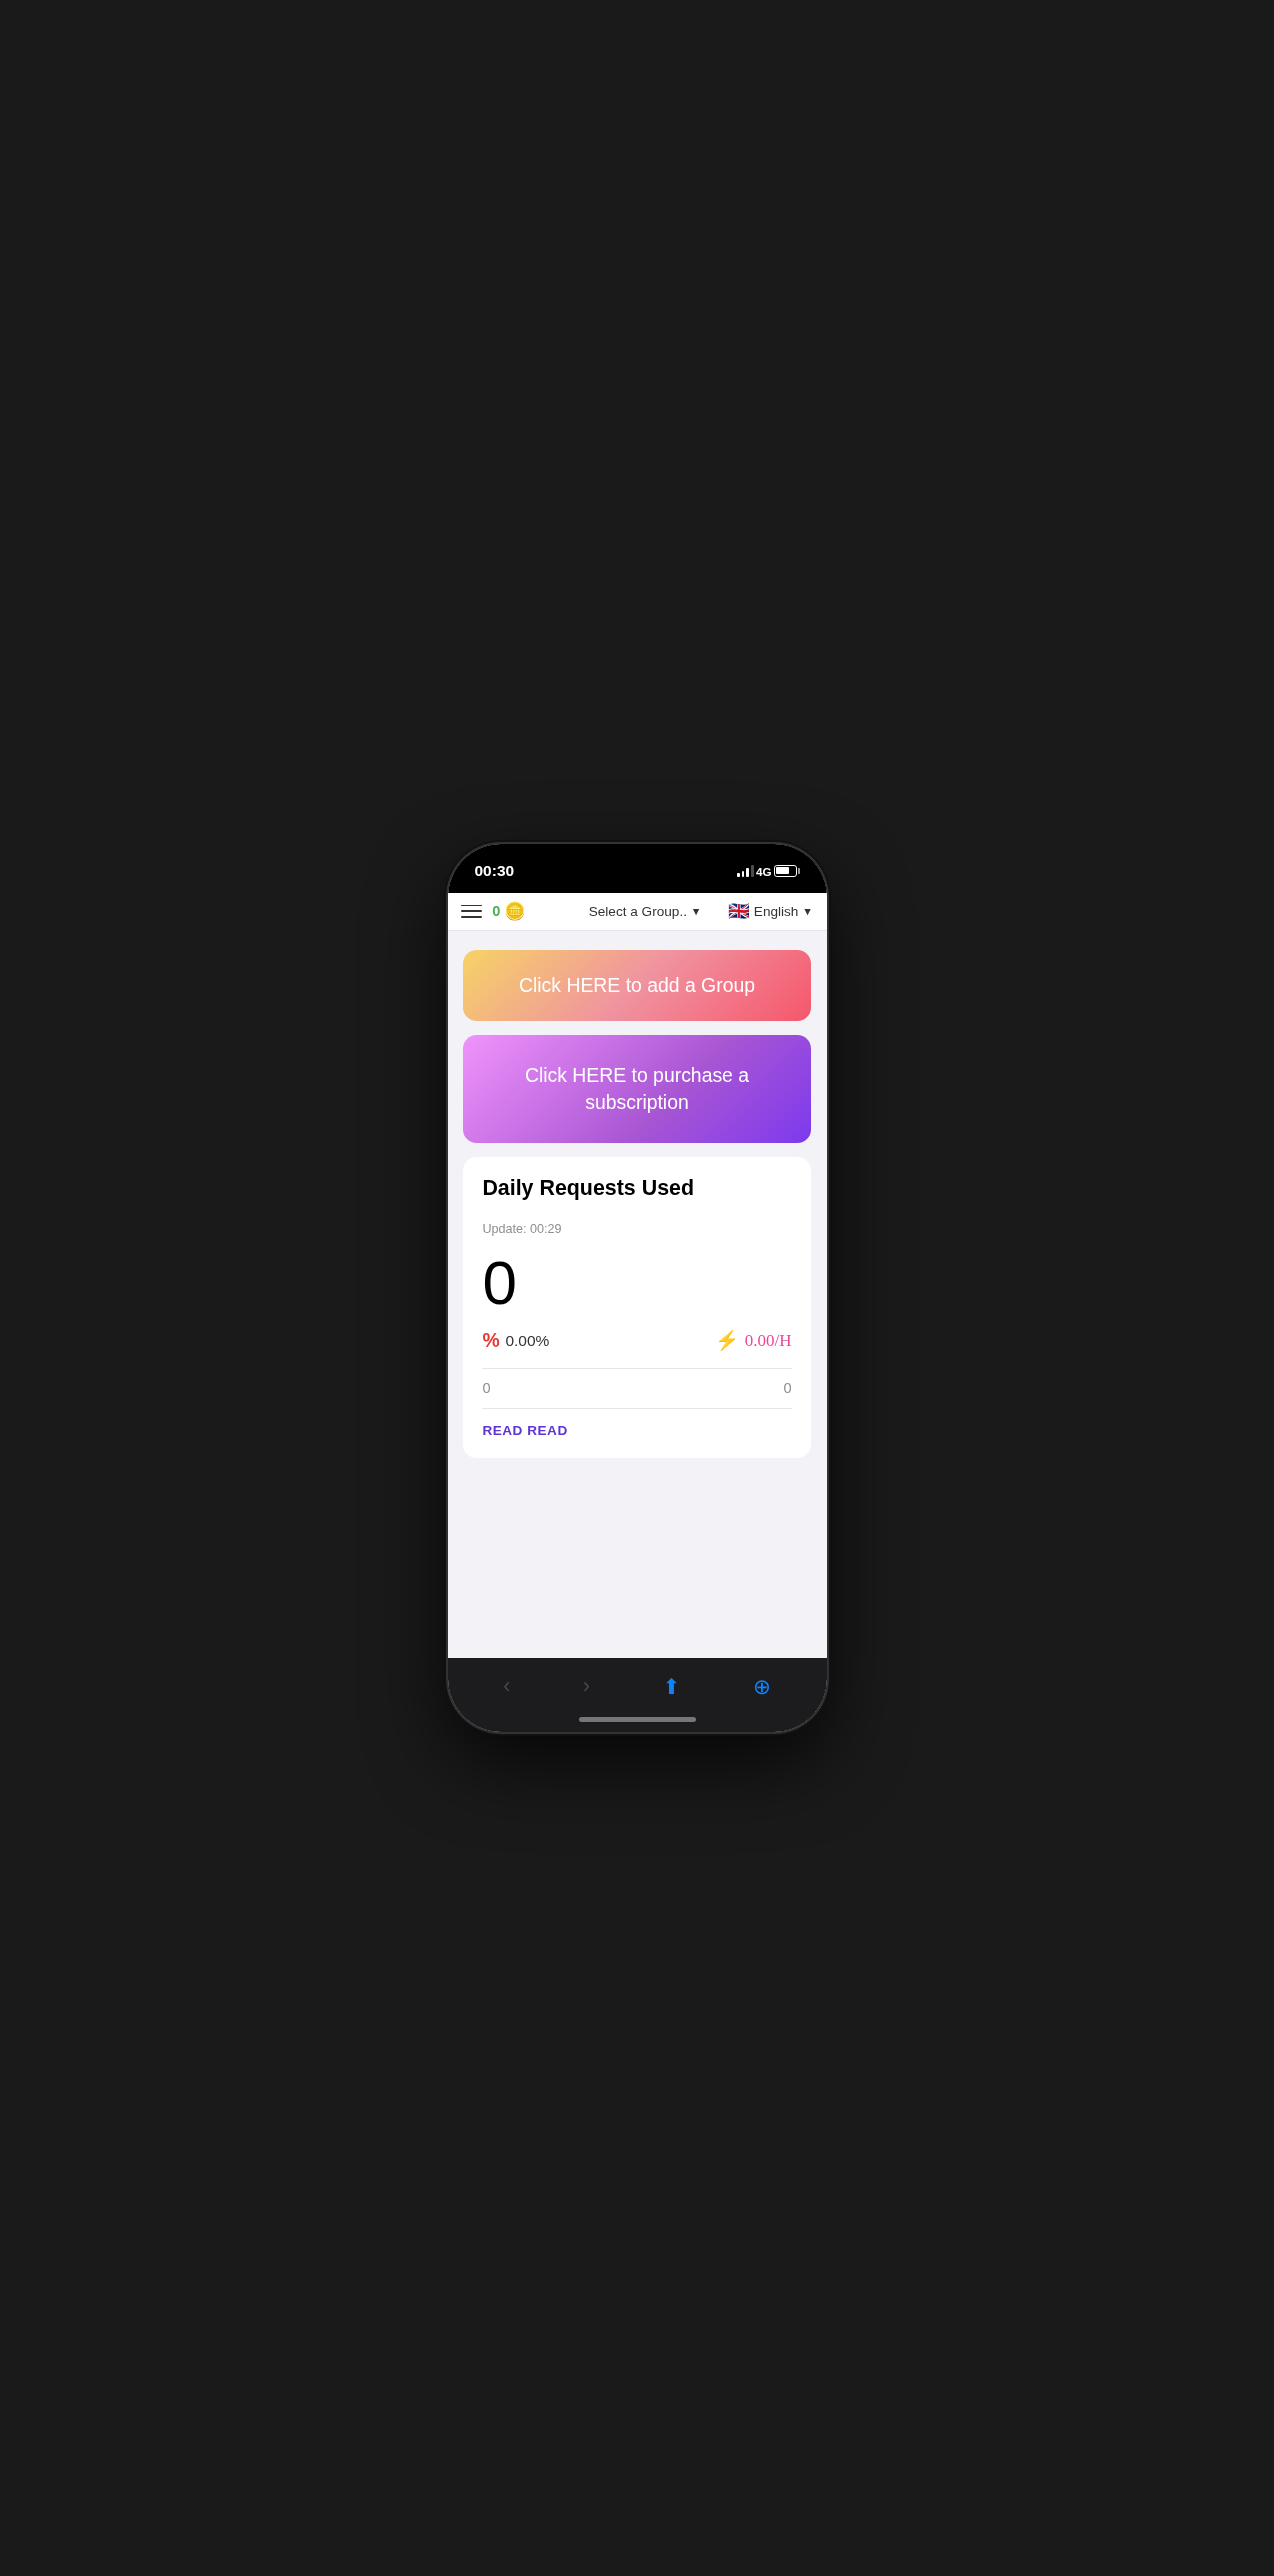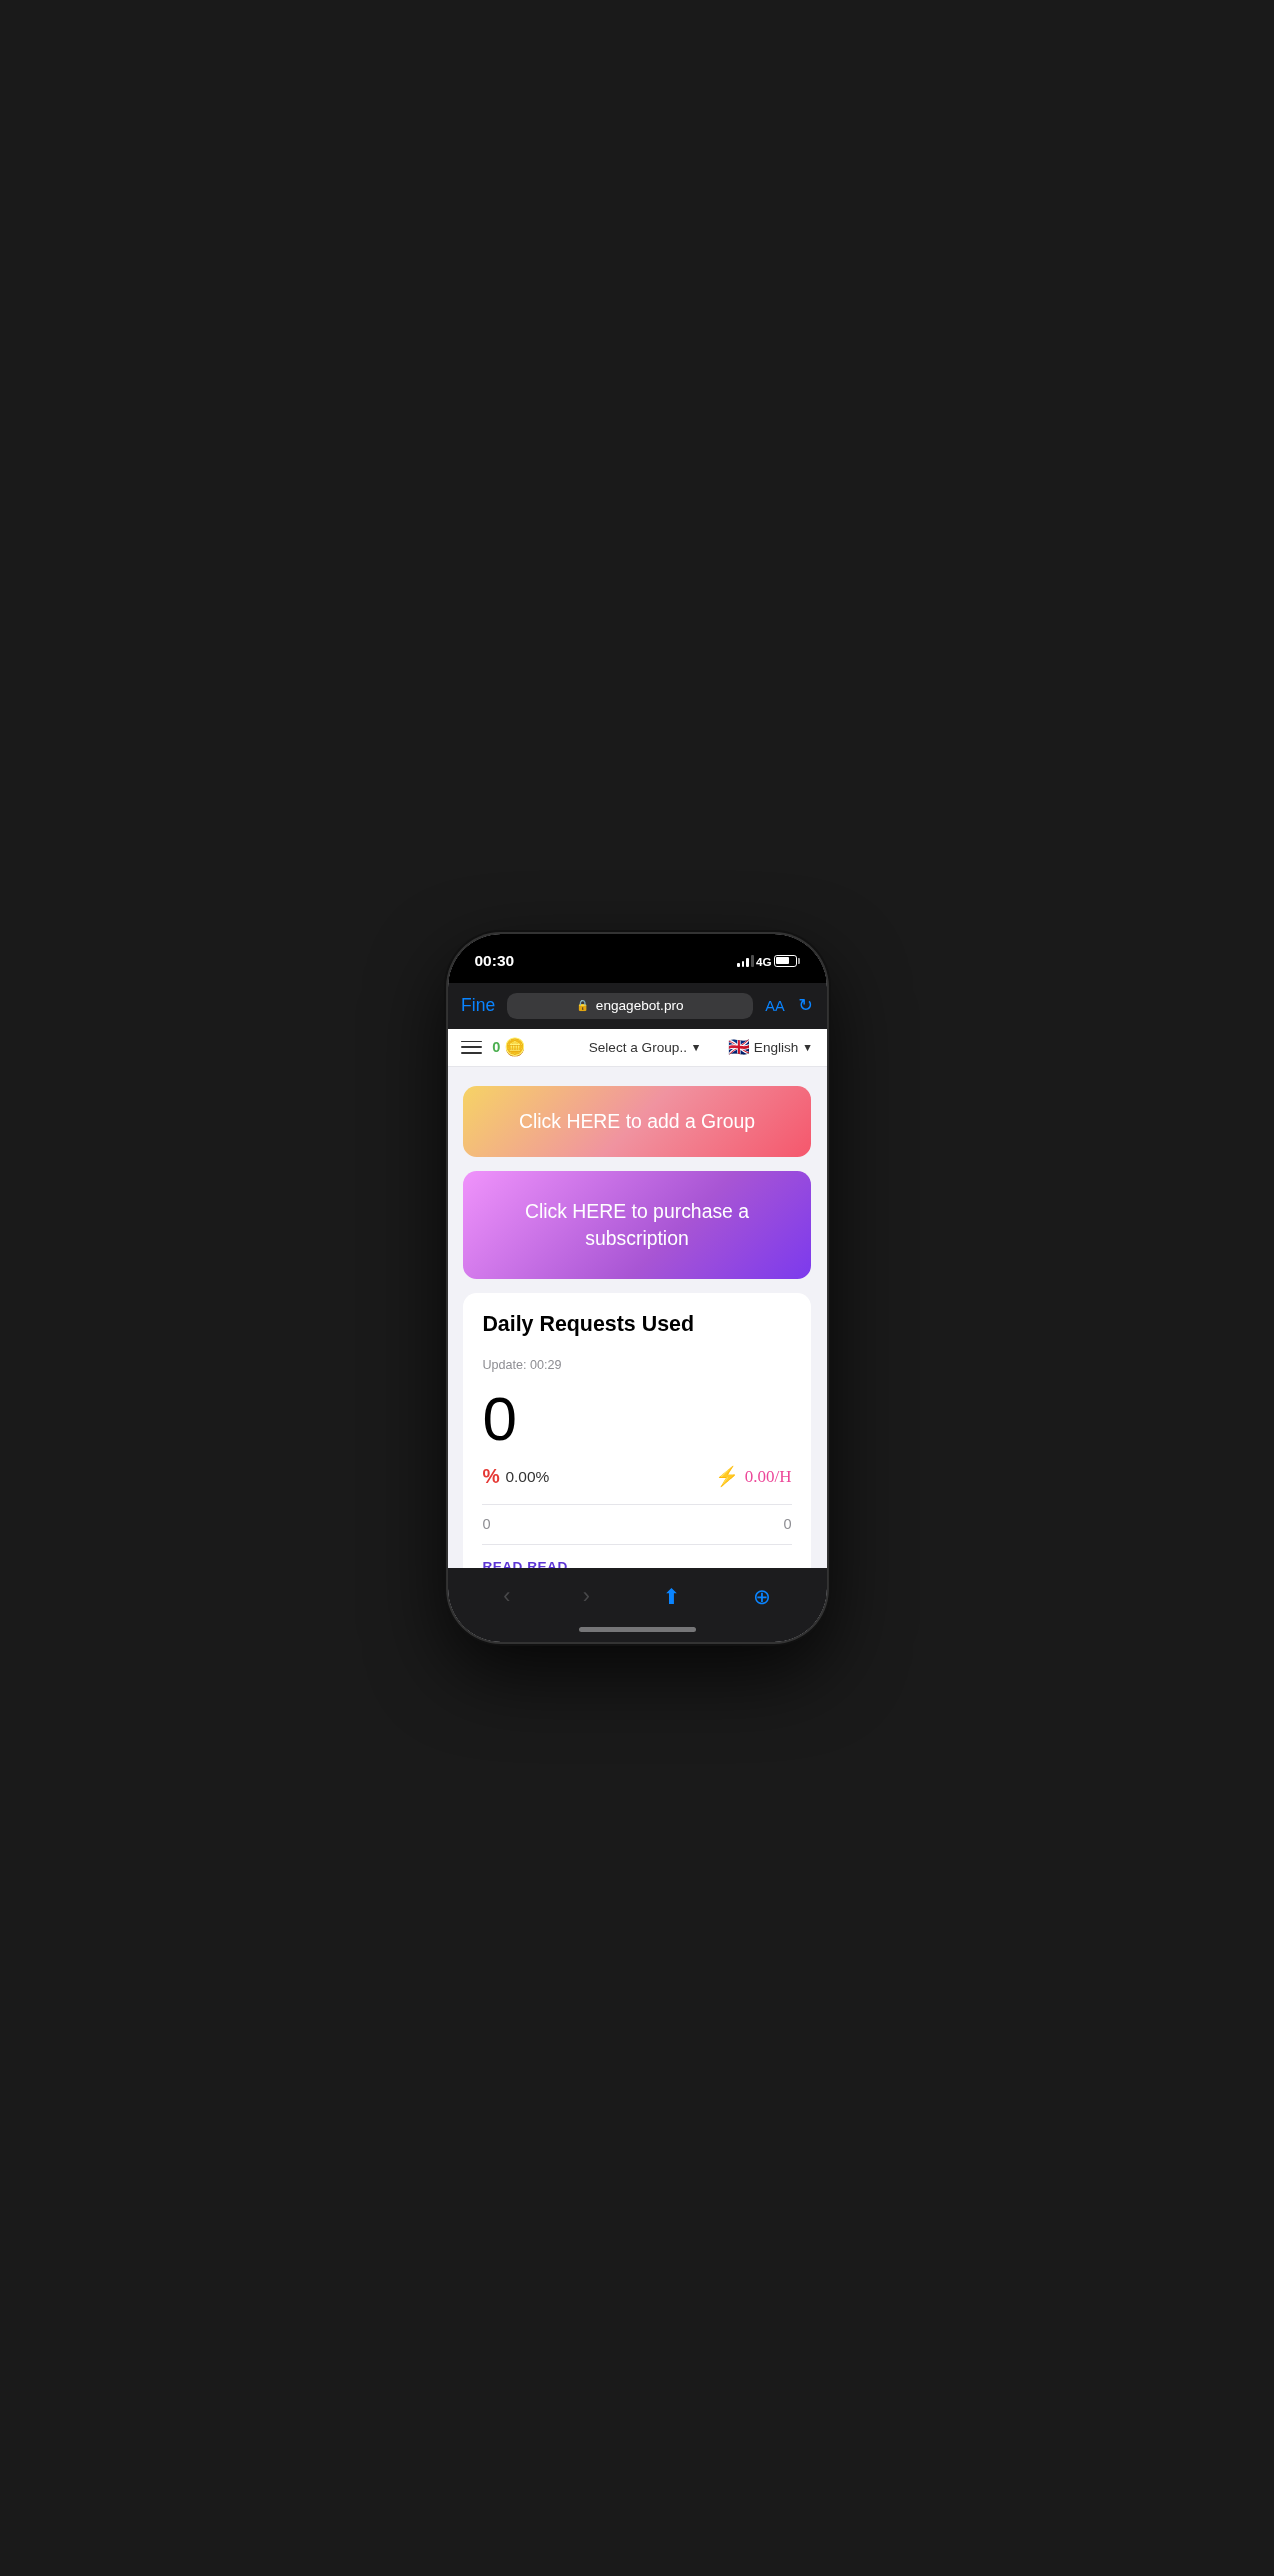--- a/index.html
+++ b/index.html
@@ -8,21 +8,21 @@
       background: #1a1a1a;
       display: flex;
       justify-content: center;
       align-items: center;
       min-height: 100vh;
       font-family: -apple-system, BlinkMacSystemFont, 'Helvetica Neue', Arial, sans-serif;
     }
 
     .phone-frame {
       width: 379px;
-      height: 708px;
+      height: 888px;
       background: #000;
       border-radius: 53px;
       position: relative;
       box-shadow: 0 0 0 1.9px #333, 0 0 0 3.9px #111, 0 29px 78px rgba(0,0,0,0.8);
       overflow: hidden;
     }
 
     
     .phone-frame::before {
       content: '';
@@ -493,31 +493,20 @@
         <span class="network-label">4G</span>
         <div class="battery">
           <div class="battery-body">
             <div class="battery-fill"></div>
           </div>
           <div class="battery-tip"></div>
         </div>
       </div>
     </div>
 
-    <div class="browser-bar">
-      <span class="browser-back">Fine</span>
-      <div class="browser-url-container">
-        <span class="lock-icon">🔒</span>
-        <span class="browser-url">engagebot.pro</span>
-      </div>
-      <div class="browser-actions">
-        <span class="browser-aa">AA</span>
-        <span class="browser-refresh">↻</span>
-      </div>
-    </div>
 
     <div class="nav-bar">
       <div class="hamburger">
         <div class="hamburger-line"></div>
         <div class="hamburger-line"></div>
         <div class="hamburger-line"></div>
       </div>
       <div class="coins-container">
         <span class="coin-count">0</span>
         <span class="coin-icon">🪙</span>

